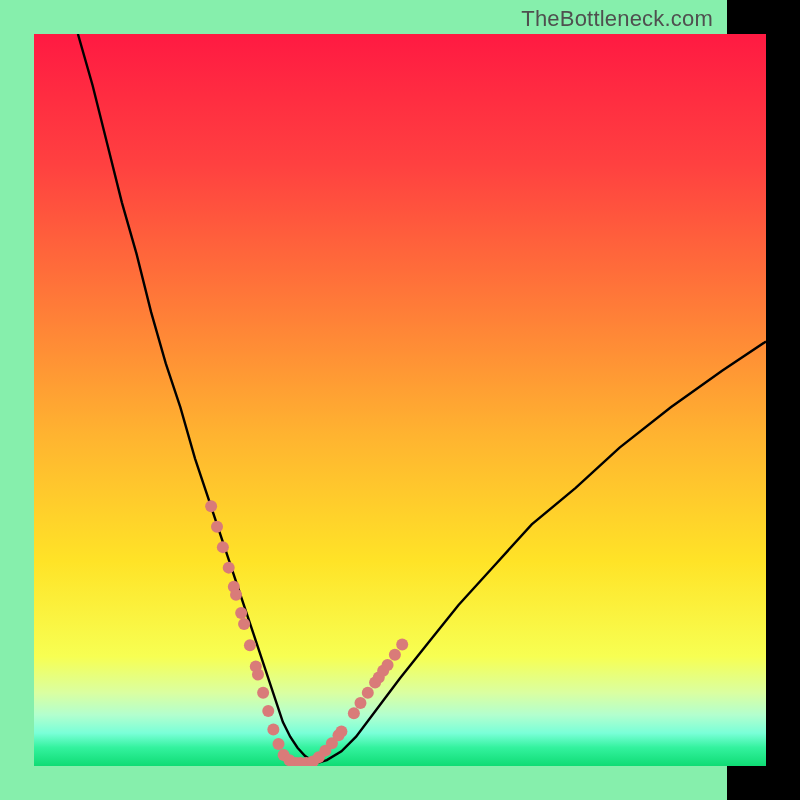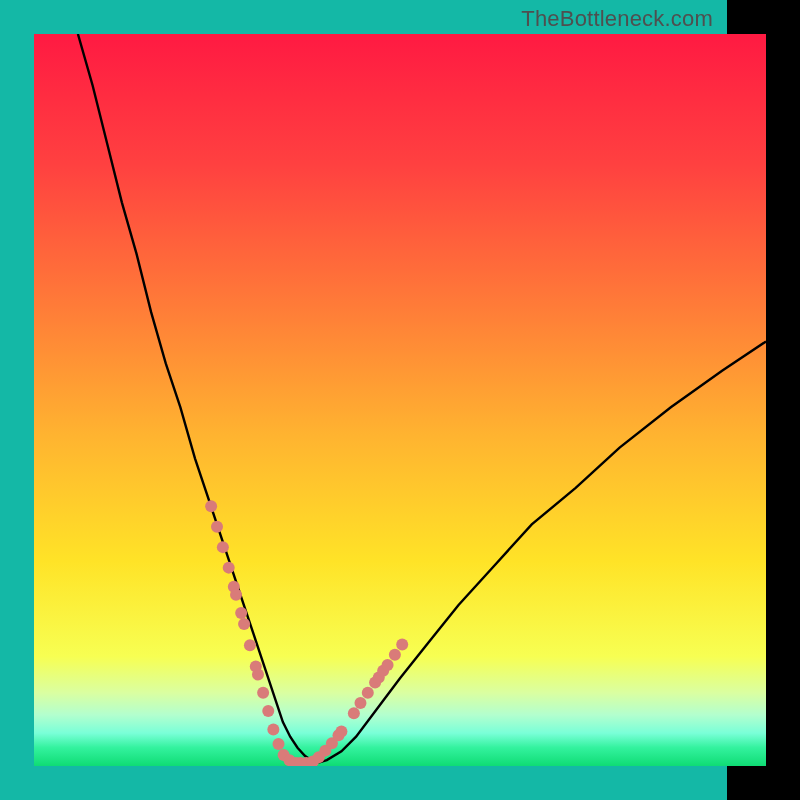--- a/index.html
+++ b/index.html
@@ -10,21 +10,21 @@
     overflow: hidden;
     background: #000;
     font-family: Arial, Helvetica, sans-serif;
   }
   .frame {
     position: absolute;
     top: 0;
     left: 0;
     width: 727px;
     height: 800px;
-    background: #14b8a6;
+    background: #86efac;
   }
   .plot {
     position: absolute;
     top: 34px;
     left: 34px;
     width: 732px;
     height: 732px;
     overflow: hidden;
   }
   .gradient-fill {

